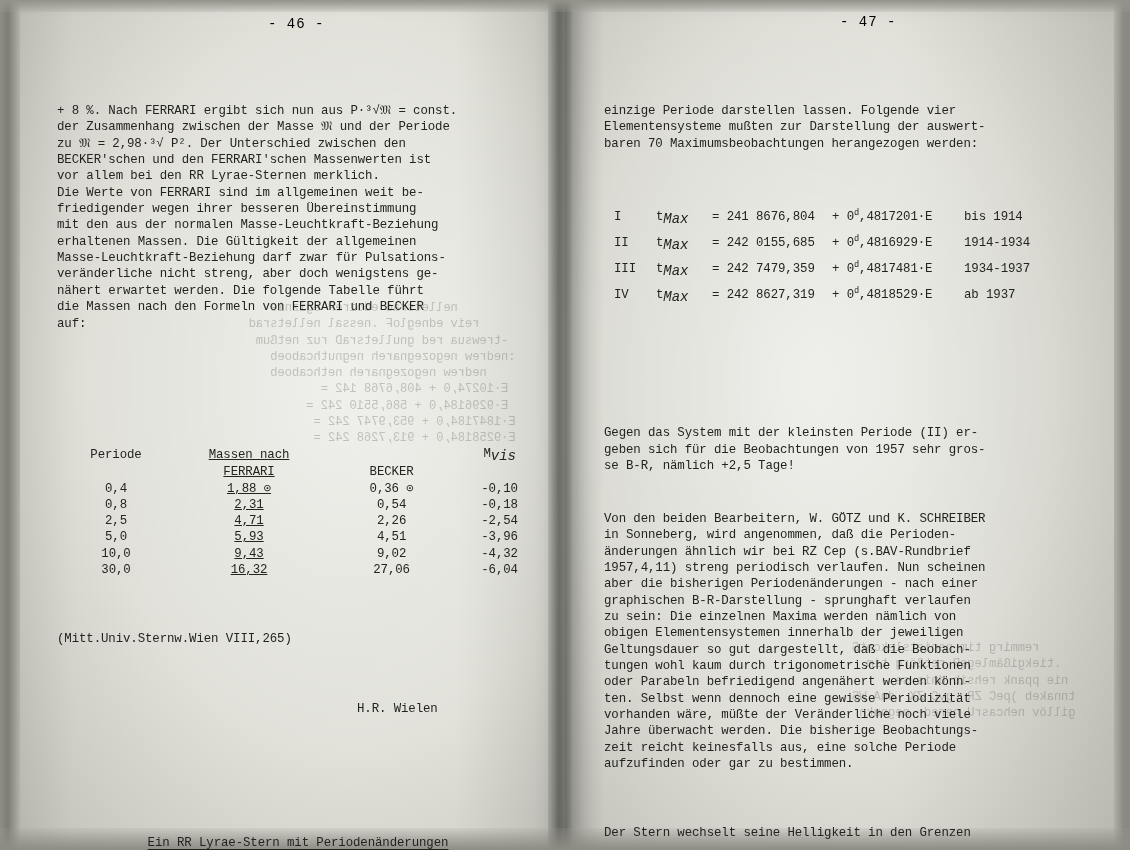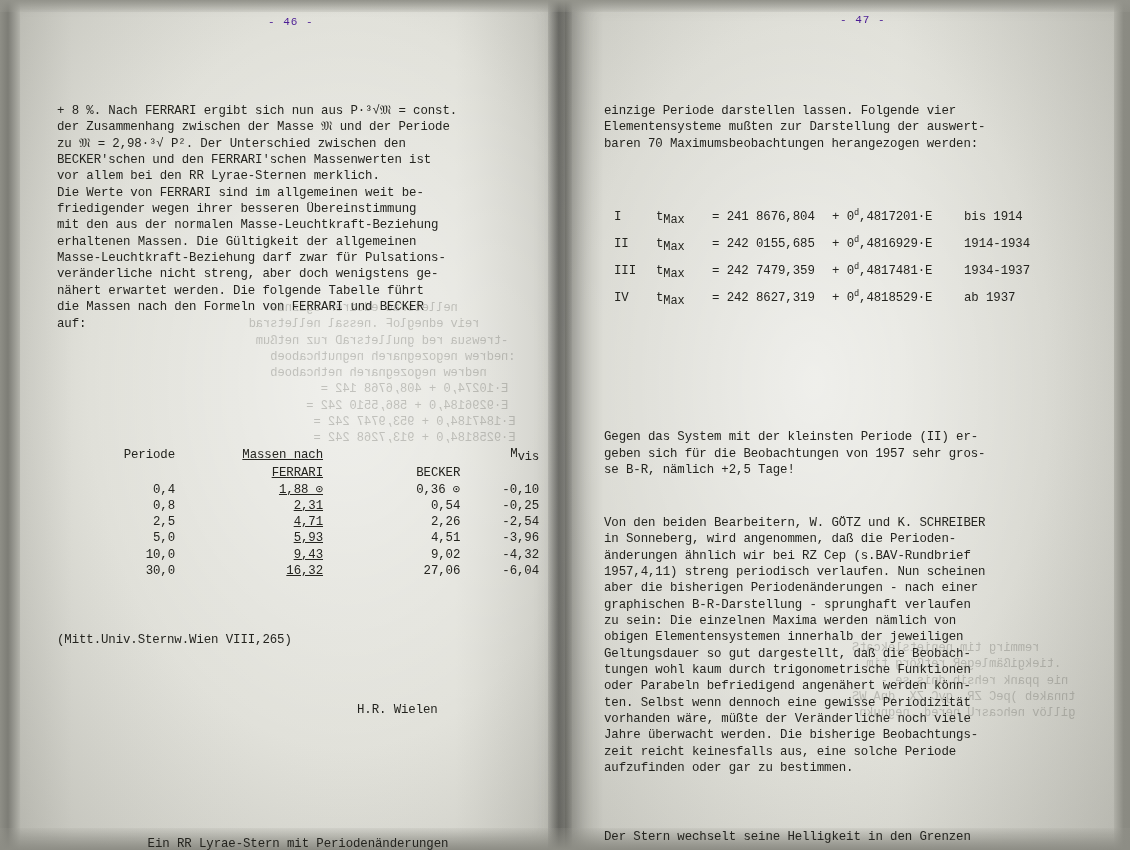--- a/index.html
+++ b/index.html
@@ -74,23 +74,23 @@
     font-size: 12.4px;
     line-height: 16.35px;
     letter-spacing: -0.1px;
     white-space: pre-wrap;
   }
   #left-col { left: 57px; top: 50px; width: 482px; }
   #right-col { left: 604px; top: 50px; width: 500px; }
 
   .folio {
     position: absolute;
-    font-size: 11px;
+    font-size: 14px;
     letter-spacing: 1px;
-    color: #4c1d95;
+    color: #000000;
     text-align: center;
   }
   #folio-left { left: 268px; top: 16px; }
   #folio-right { left: 840px; top: 14px; }
 
   .para { margin: 4px 0 0 0; }
   .blank { height: 16px; }
 
   .heading-underline {
     text-decoration: underline;
@@ -102,21 +102,21 @@
   
   table.masses {
     border-collapse: collapse;
     font-size: 12.4px;
     line-height: 16.3px;
     margin: 0;
   }
   table.masses td, table.masses th {
     padding: 0 0 0 0;
     font-weight: normal;
-    text-align: right;
+    text-align: center;
     white-space: pre;
   }
   .col-per { width: 120px; }
   .col-fer { width: 150px; text-decoration: underline; }
   .col-bec { width: 140px; }
   .col-vis { width: 80px; }
 
   
   table.elem {
     border-collapse: collapse;
@@ -126,22 +126,23 @@
     white-space: pre;
   }
   table.elem td { padding: 0 0 0 0; vertical-align: baseline; }
   .e-rom { width: 42px; text-align: left; }
   .e-tmax { width: 56px; }
   .e-val { width: 120px; }
   .e-term { width: 132px; }
   .e-range { width: 110px; }
 
   sub.small {
-    font-size: 12px;
+    font-size: 14px;
     vertical-align: -3px;
+    font-style: italic;
   }
   sup.small {
     font-size: 8.6px;
     vertical-align: 5px;
   }
 
   
   .ghost {
     position: absolute;
     color: rgba(90,90,84,0.30);
@@ -221,21 +222,21 @@
       <tr>
         <td class="col-per">0,4</td>
         <td class="col-fer">1,88 ⊙</td>
         <td class="col-bec">0,36 ⊙</td>
         <td class="col-vis">-0,10</td>
       </tr>
       <tr>
         <td class="col-per">0,8</td>
         <td class="col-fer">2,31</td>
         <td class="col-bec">0,54</td>
-        <td class="col-vis">-0,25</td>
+        <td class="col-vis">-0,18</td>
       </tr>
       <tr>
         <td class="col-per">2,5</td>
         <td class="col-fer">4,71</td>
         <td class="col-bec">2,26</td>
         <td class="col-vis">-2,54</td>
       </tr>
       <tr>
         <td class="col-per">5,0</td>
         <td class="col-fer">5,93</td>

